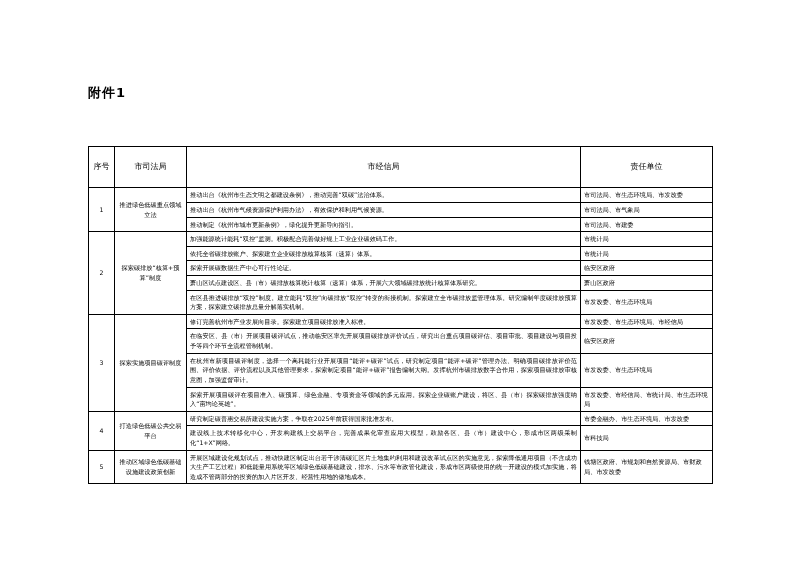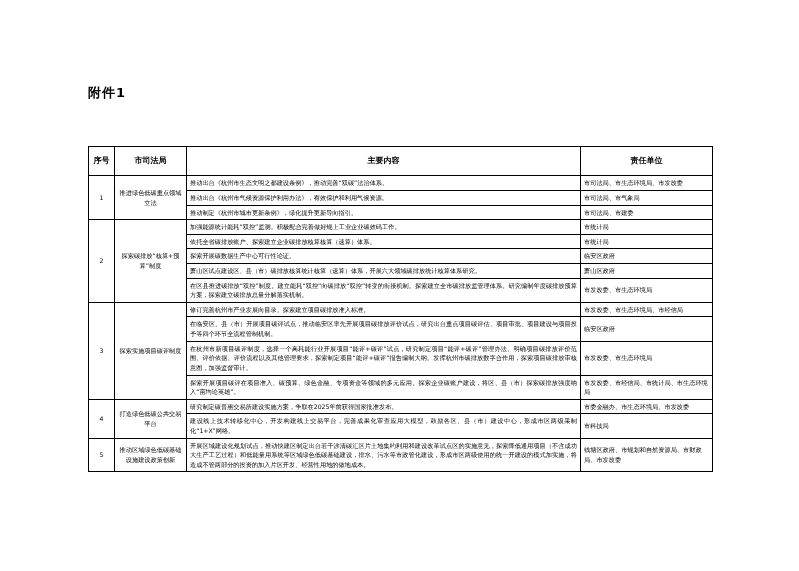--- a/index.html
+++ b/index.html
@@ -54,22 +54,22 @@
   table.listing td, table.listing th {
     border: 1px solid #000;
     vertical-align: middle;
     padding: 2px 3px;
     font-size: 6.2px;
     line-height: 1.55;
     color: #000;
   }
   table.listing thead th {
     font-size: 8px;
-    font-weight: bold;
-    padding: 8px 2px;
+    font-weight: normal;
+    padding: 14px 2px;
   }
   col.c-no { width: 26px; }
   col.c-item { width: 72px; }
   col.c-main { width: 394px; }
   col.c-org { width: 132px; }
 
   td.no {
     text-align: center;
     font-size: 7.5px;
   }
@@ -102,21 +102,21 @@
       <colgroup>
         <col class="c-no">
         <col class="c-item">
         <col class="c-main">
         <col class="c-org">
       </colgroup>
       <thead>
         <tr>
           <th>序号</th>
           <th>市司法局</th>
-          <th>主要内容</th>
+          <th>市经信局</th>
           <th>责任单位</th>
         </tr>
       </thead>
       <tbody>
 
         <tr>
           <td class="no" rowspan="3">1</td>
           <td class="item" rowspan="3">推进绿色低碳重点领域立法</td>
           <td class="main">推动出台《杭州市生态文明之都建设条例》，推动完善“双碳”法治体系。</td>
           <td class="org">市司法局、市生态环境局、市发改委</td>

